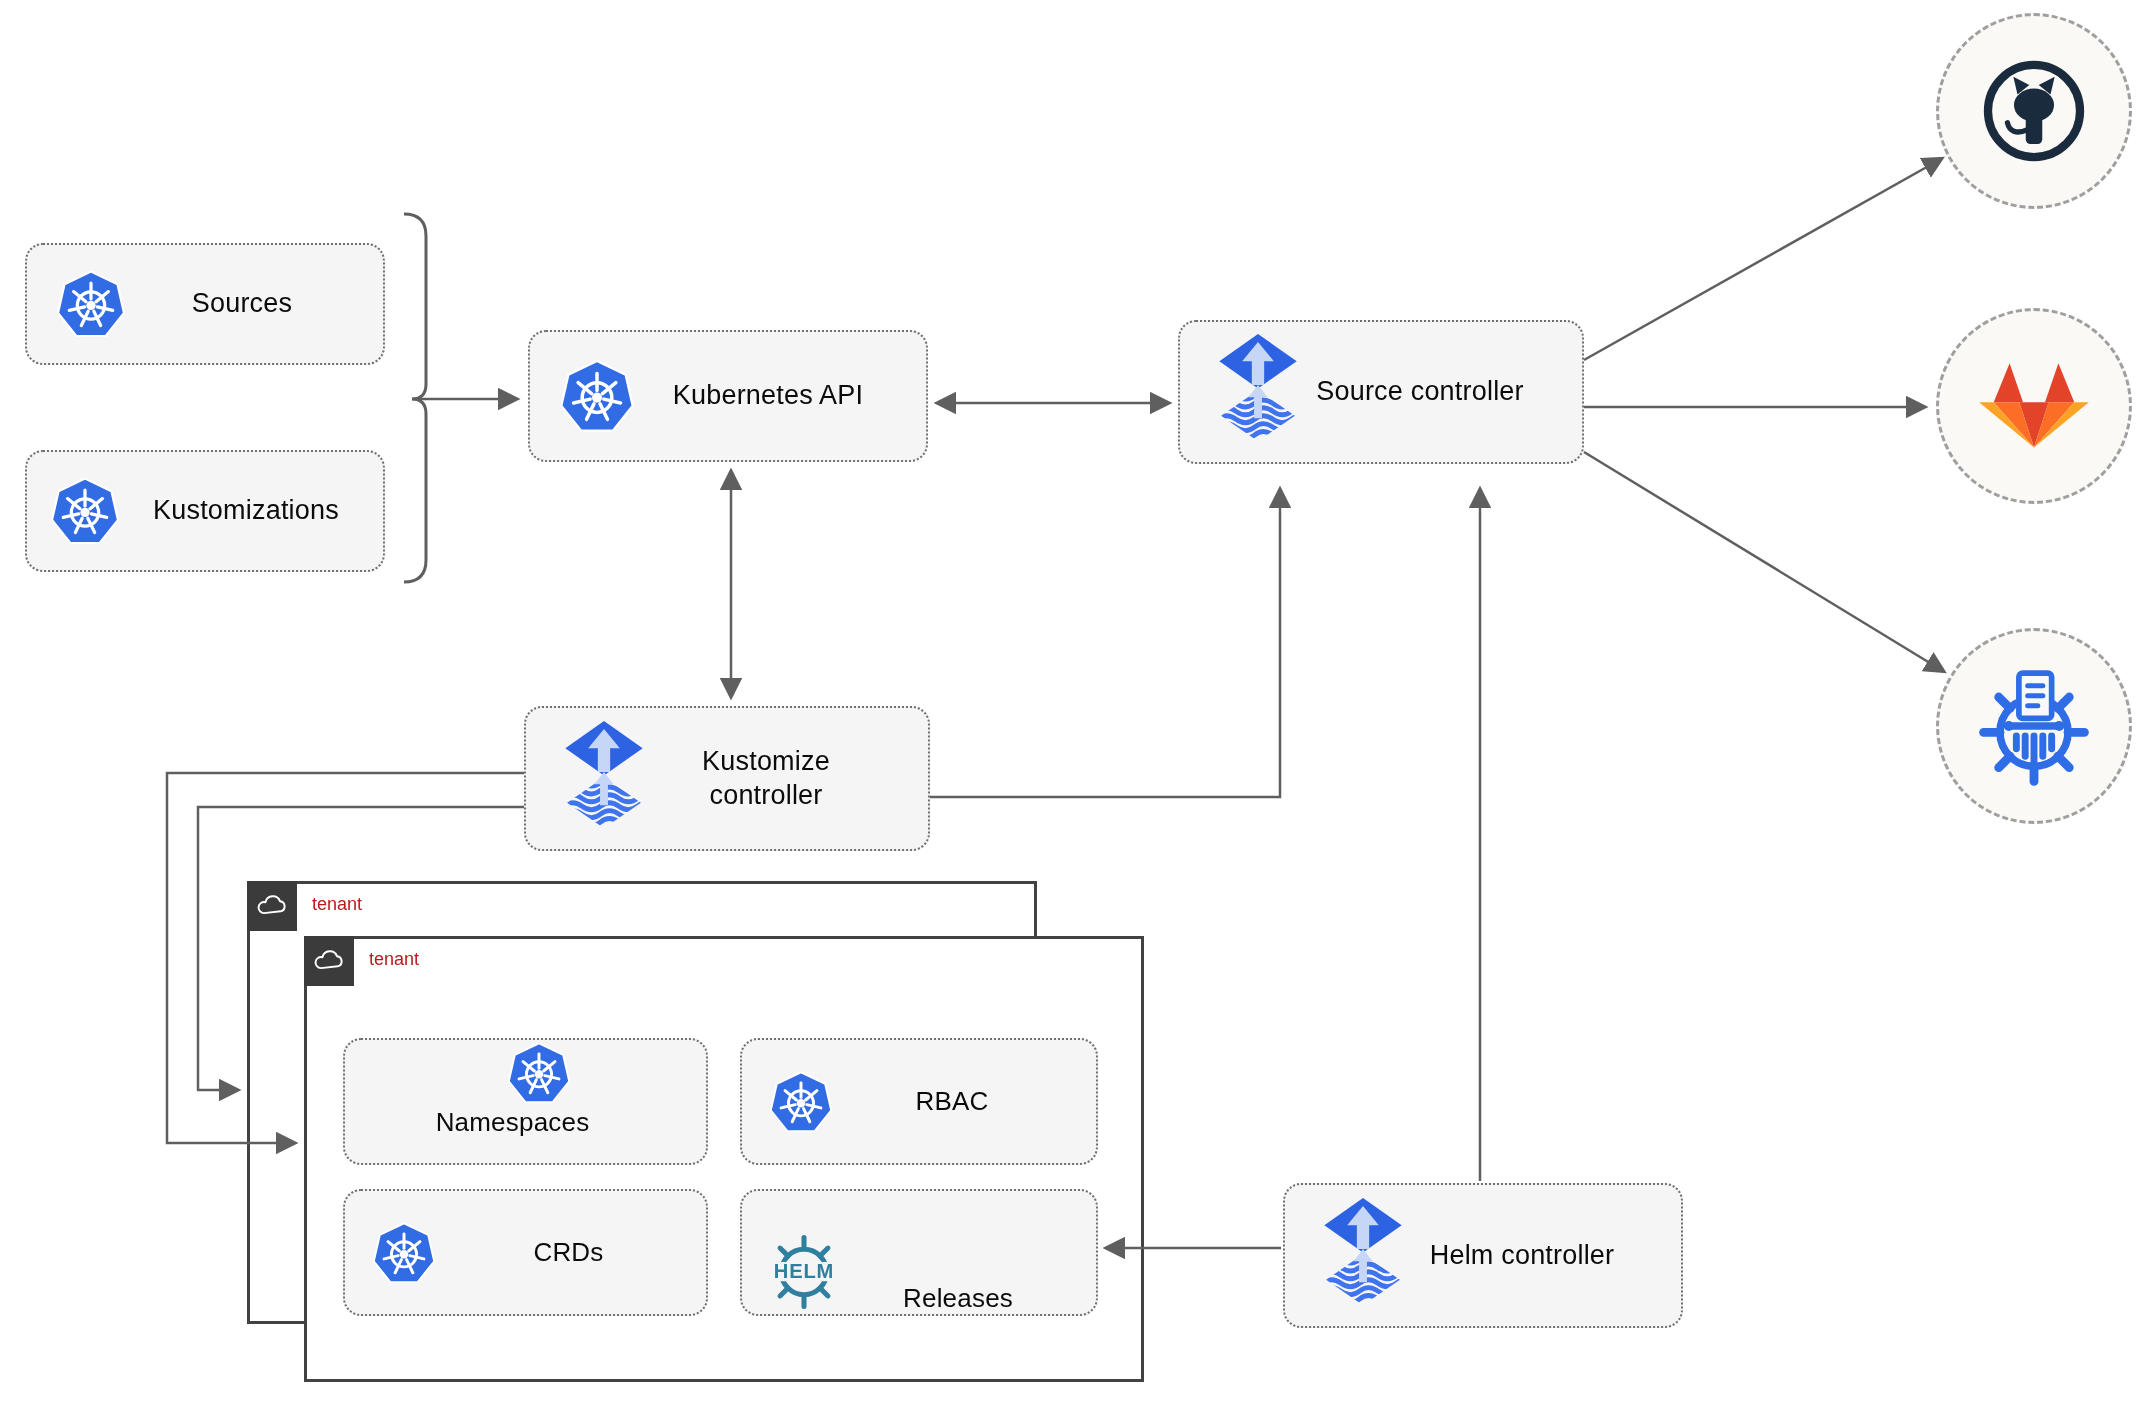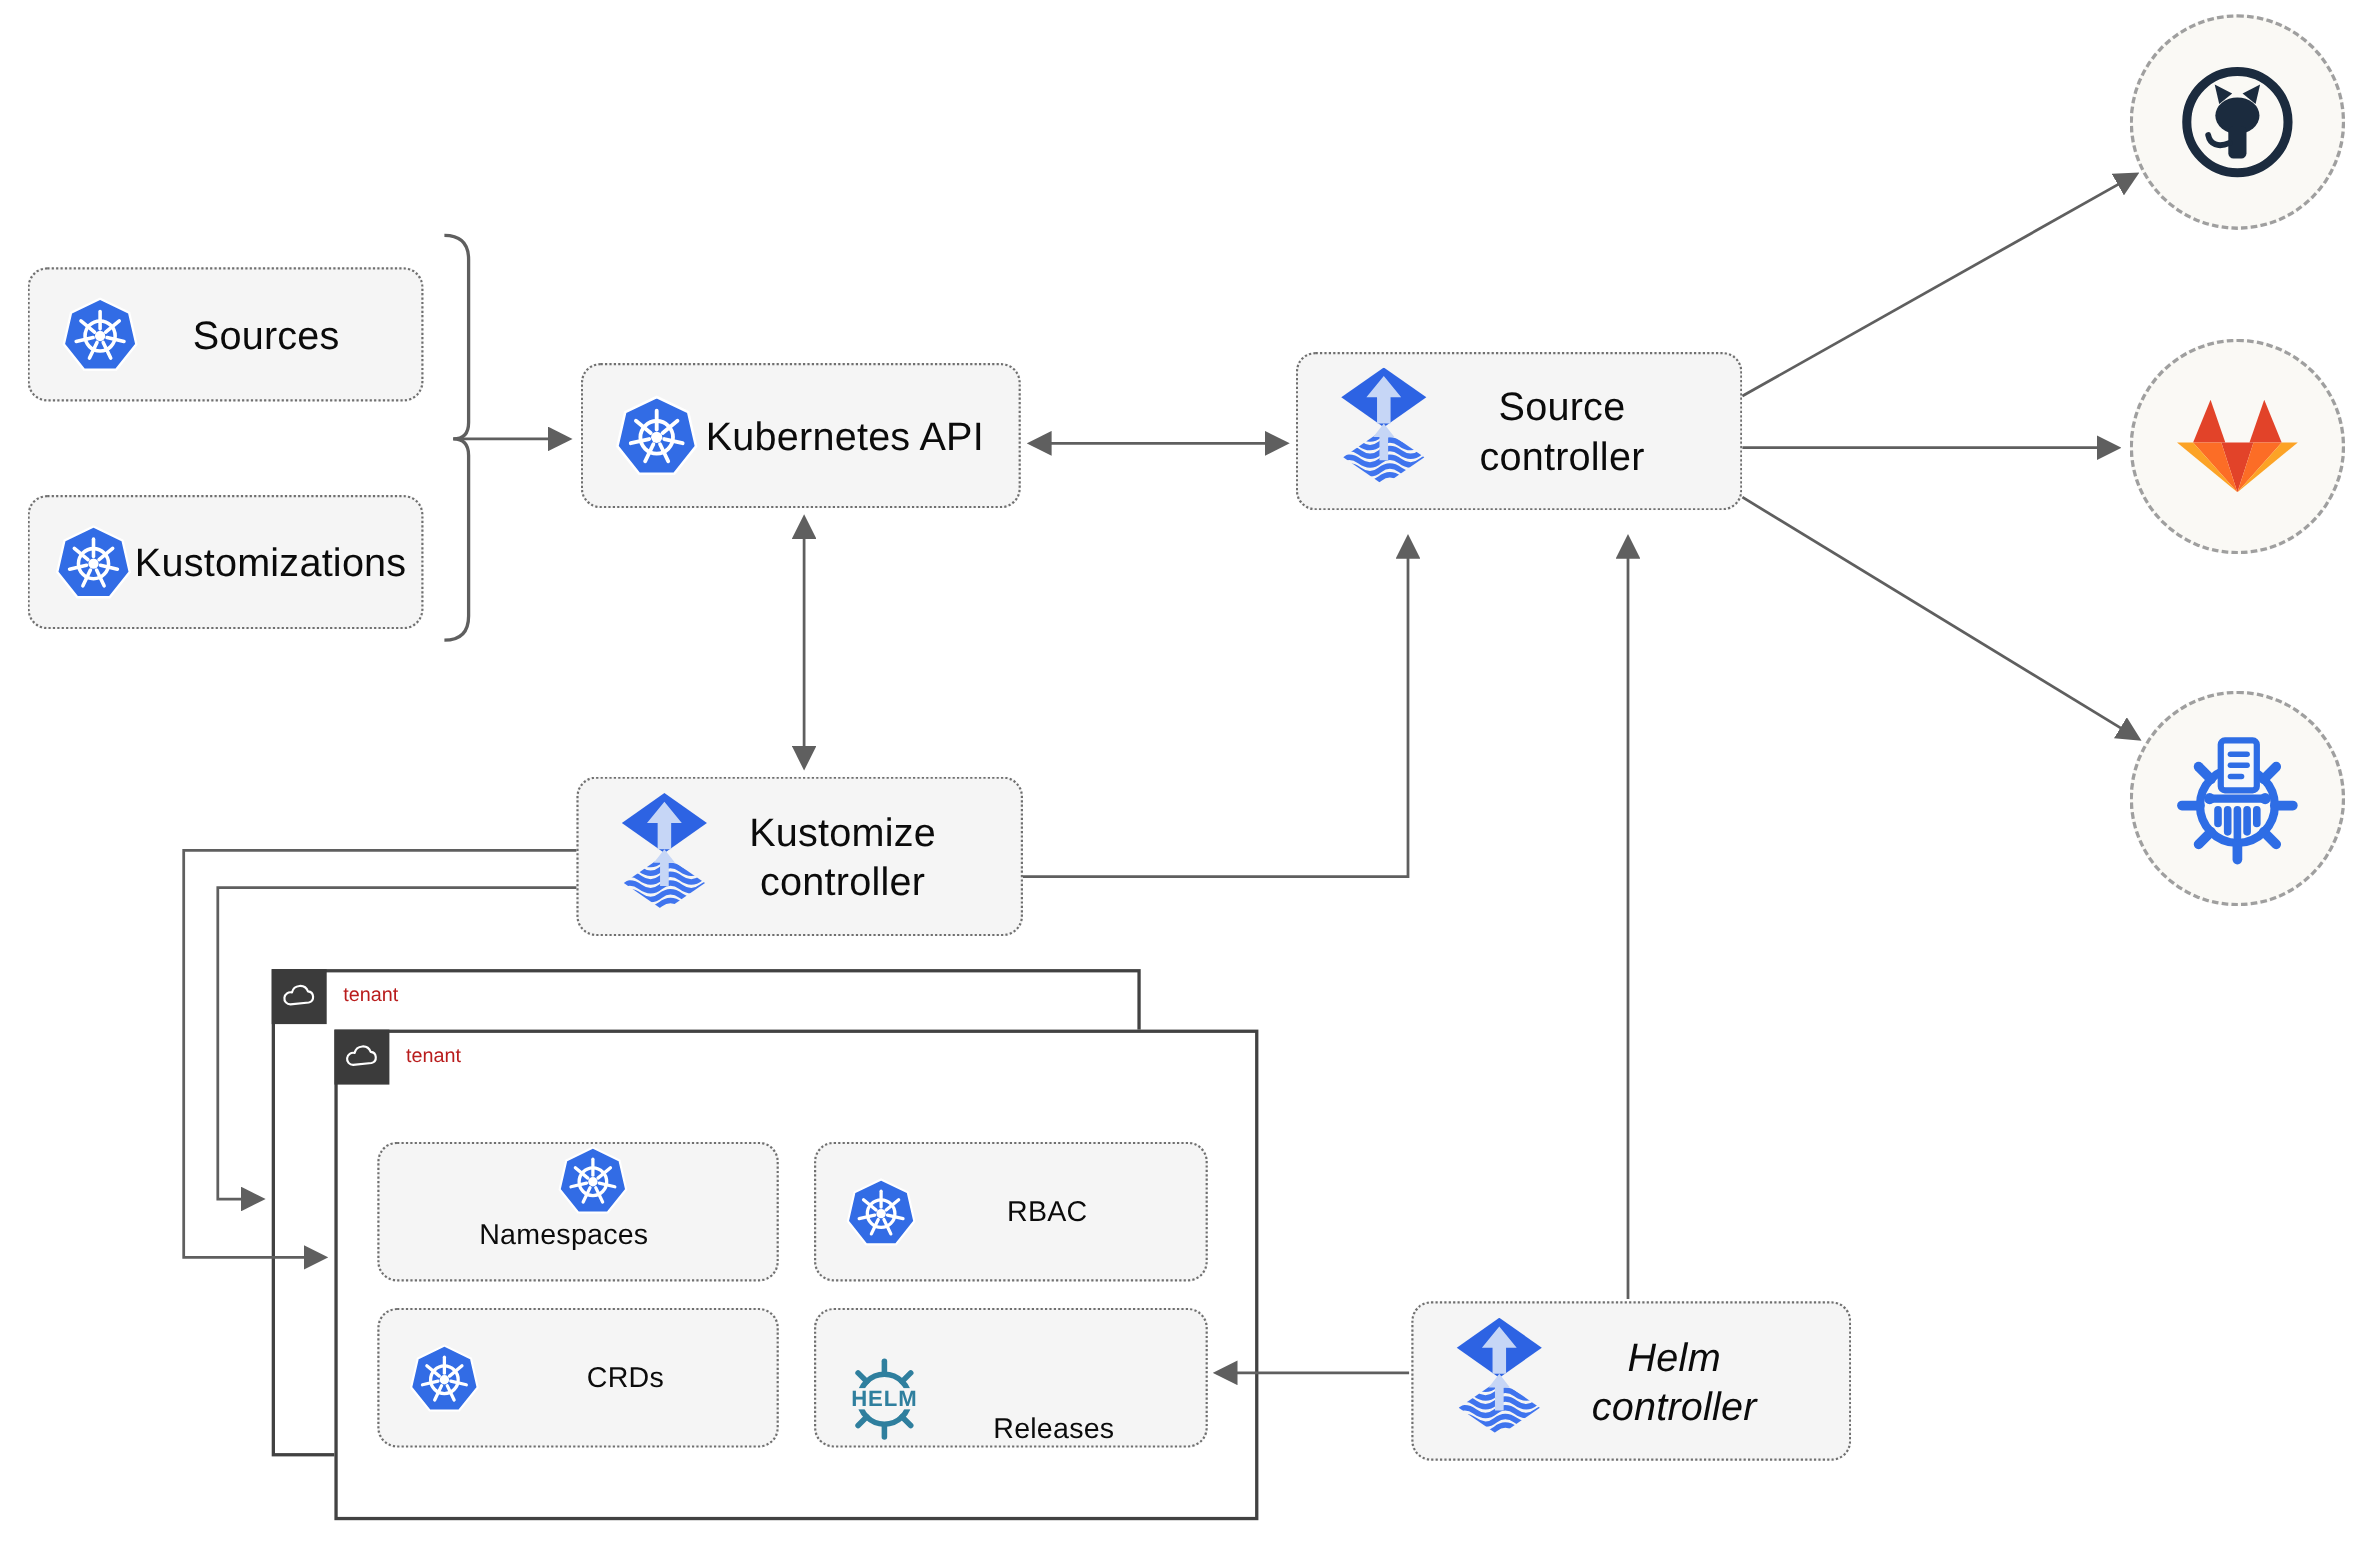--- a/index.html
+++ b/index.html
@@ -10,21 +10,21 @@
     position:absolute;
     background:#f5f5f5;
     border:2px dotted #6f6f6f;
     border-radius:18px;
     display:flex;align-items:center;
     box-sizing:border-box;
   }
   .node .ico{flex:0 0 auto;display:flex;align-items:center;justify-content:center;}
   .node .lbl{
     flex:1 1 auto;text-align:center;color:#0b0b0b;
-    font-size:36px;line-height:1.25;letter-spacing:.2px;
+    font-size:27px;line-height:1.25;letter-spacing:.2px;
     padding-right:26px;
   }
   .node.small .lbl{font-size:26px;}
 
   .tenant{
     position:absolute;background:#ffffff;border:3px solid #424242;box-sizing:border-box;
   }
   .tenant .badge{
     position:absolute;left:-3px;top:-3px;width:50px;height:50px;background:#3b3b3b;
     display:flex;align-items:center;justify-content:center;
@@ -193,21 +193,21 @@
 
   <div class="node" style="left:524px;top:706px;width:406px;height:145px;">
     <span class="ico" style="margin-left:34px;">
       <svg width="88" height="116" viewBox="0 0 100 132">
           <use href="#sym-flux"></use>
         </svg>
     </span>
     <span class="lbl" style="padding-right:44px;">Kustomize controller</span>
   </div>
 
-  <div class="node" style="left:1283px;top:1183px;width:400px;height:145px;font-style:italic;">
+  <div class="node" style="left:1283px;top:1183px;width:400px;height:145px;">
     <span class="ico" style="margin-left:34px;">
       <svg width="88" height="116" viewBox="0 0 100 132">
           <use href="#sym-flux"></use>
         </svg>
     </span>
     <span class="lbl" style="padding-right:44px;">Helm controller</span>
   </div>
 
   <div class="circle" style="left:1936px;top:13px;">
     <svg width="118" height="118" viewBox="0 0 100 100">

